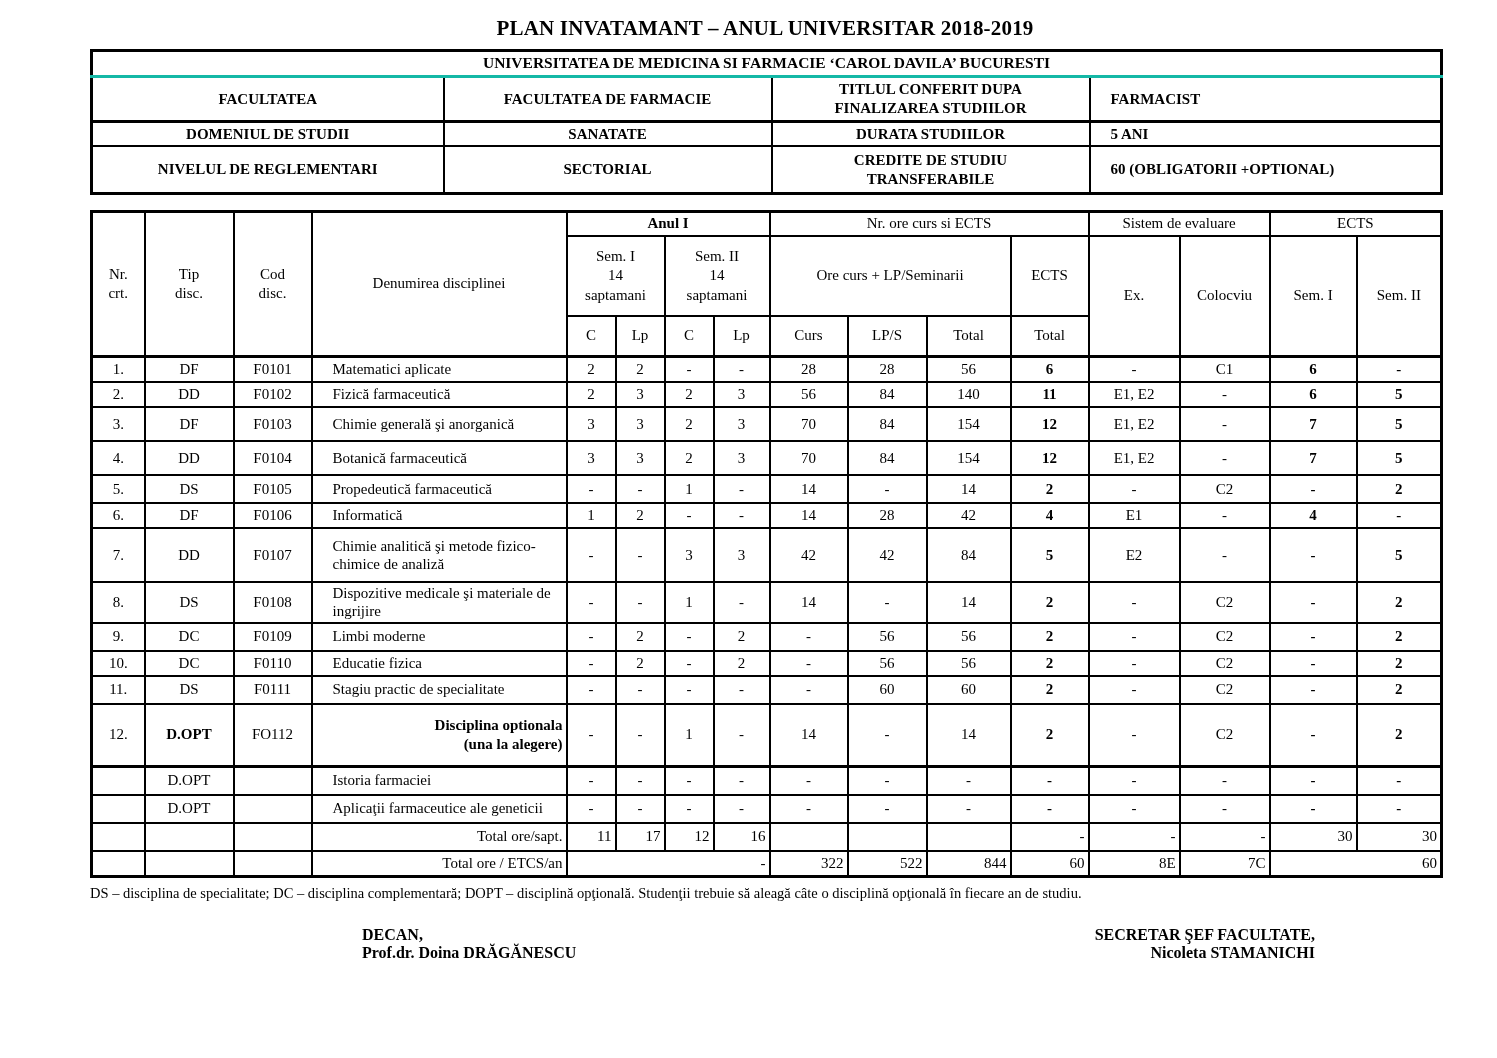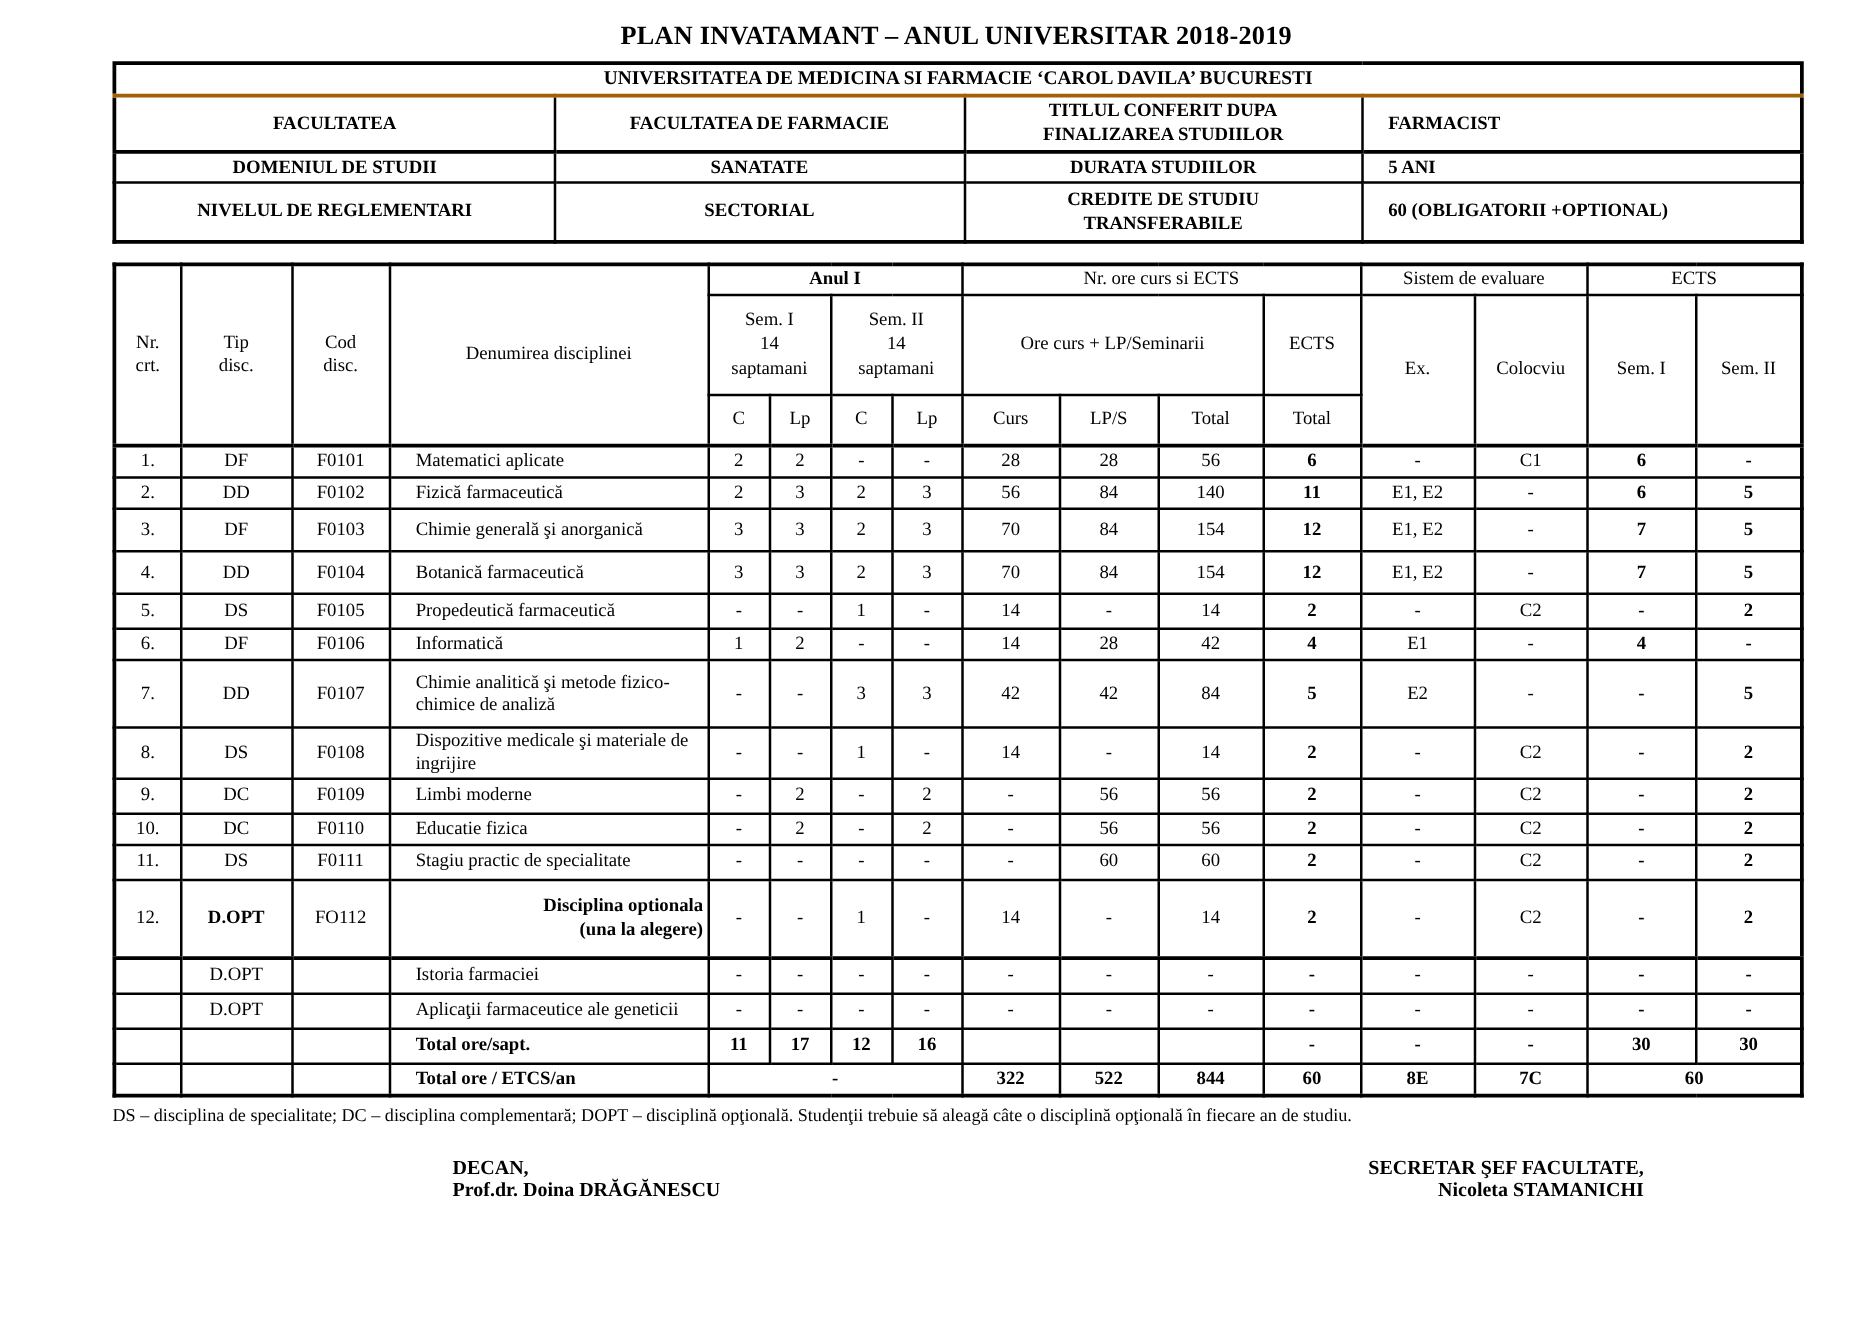--- a/index.html
+++ b/index.html
@@ -7,21 +7,21 @@
   body {width:1497px; height:1058px; font-family:"Liberation Serif", serif; color:#000;}
   .sheet {width:1350px; margin-left:90px; padding-top:16px;}
   .doc-title {text-align:center; font-weight:bold; font-size:21px; margin-bottom:8px; letter-spacing:.2px;}
 
   table {border-collapse:collapse; table-layout:fixed; width:1350px;}
   td, th {border:2px solid #000; text-align:center; vertical-align:middle; font-size:15px; padding:1px 3px; overflow:hidden;}
 
   
   .info-table {border:3px solid #000; font-weight:bold;}
   .info-table td {height:20px;}
-  .info-table td.uni {border-bottom:3px solid #a16207; height:21px; font-size:15.5px;}
+  .info-table td.uni {border-bottom:3px solid #14b8a6; height:21px; font-size:15.5px;}
   .info-table tr.r2 td {border-bottom:3px solid #000; height:40px;}
   .info-table td.two {white-space:pre-line; line-height:1.25;margin-left:37px;}
   .info-table tr.r4 td {height:43px;}
 
   
   .main-table {border:3px solid #000; margin-top:15px;}
   .main-table th {font-weight:normal; white-space:pre-line; line-height:1.3;}
   thead tr.hr1 th {height:20px;}
   thead tr.hr2 th {height:76px;margin-top:24px;}
   thead tr.hr3 th {height:36px;}
@@ -30,21 +30,21 @@
   tbody td:nth-child(4) {text-align:left; padding-left:20px;}
   tbody td:nth-child(12), tbody td:nth-child(15), tbody td:nth-child(16) {font-weight:bold;}
   tbody tr:first-child td {border-top:3px solid #000;}
   tr.md td {height:30px;}
   tr.sm td {height:24px;}
   tr.lg td {height:50px;}
   tr.opt td {height:58px; border-bottom:3px solid #000;}
   tr.opt td:nth-child(2) {font-weight:bold;}
   tr.opt td:nth-child(4) {text-align:right; font-weight:bold; white-space:pre-line; padding-left:3px;}
   tr.optsub td {height:24px;}
-  tr.total td, tr.totalan td {font-weight:bold;}
+  tr.total td, tr.totalan td {font-weight:normal;text-align:right;}
   tr.total td {height:24px;}
   tr.totalan td {height:21px;}
 
   .footnote {margin-top:5px; font-size:14.5px; line-height:21px;}
 
   .signatures {position:relative; height:120px; margin-top:22px; font-weight:bold; font-size:16px;}
   .sig-left {position:absolute; left:272px; top:0; text-align:left;}
   .sig-right {position:absolute; left:725px; top:0; width:500px; text-align:right;}
   .sig-left div + div, .sig-right div + div {}
 </style>

